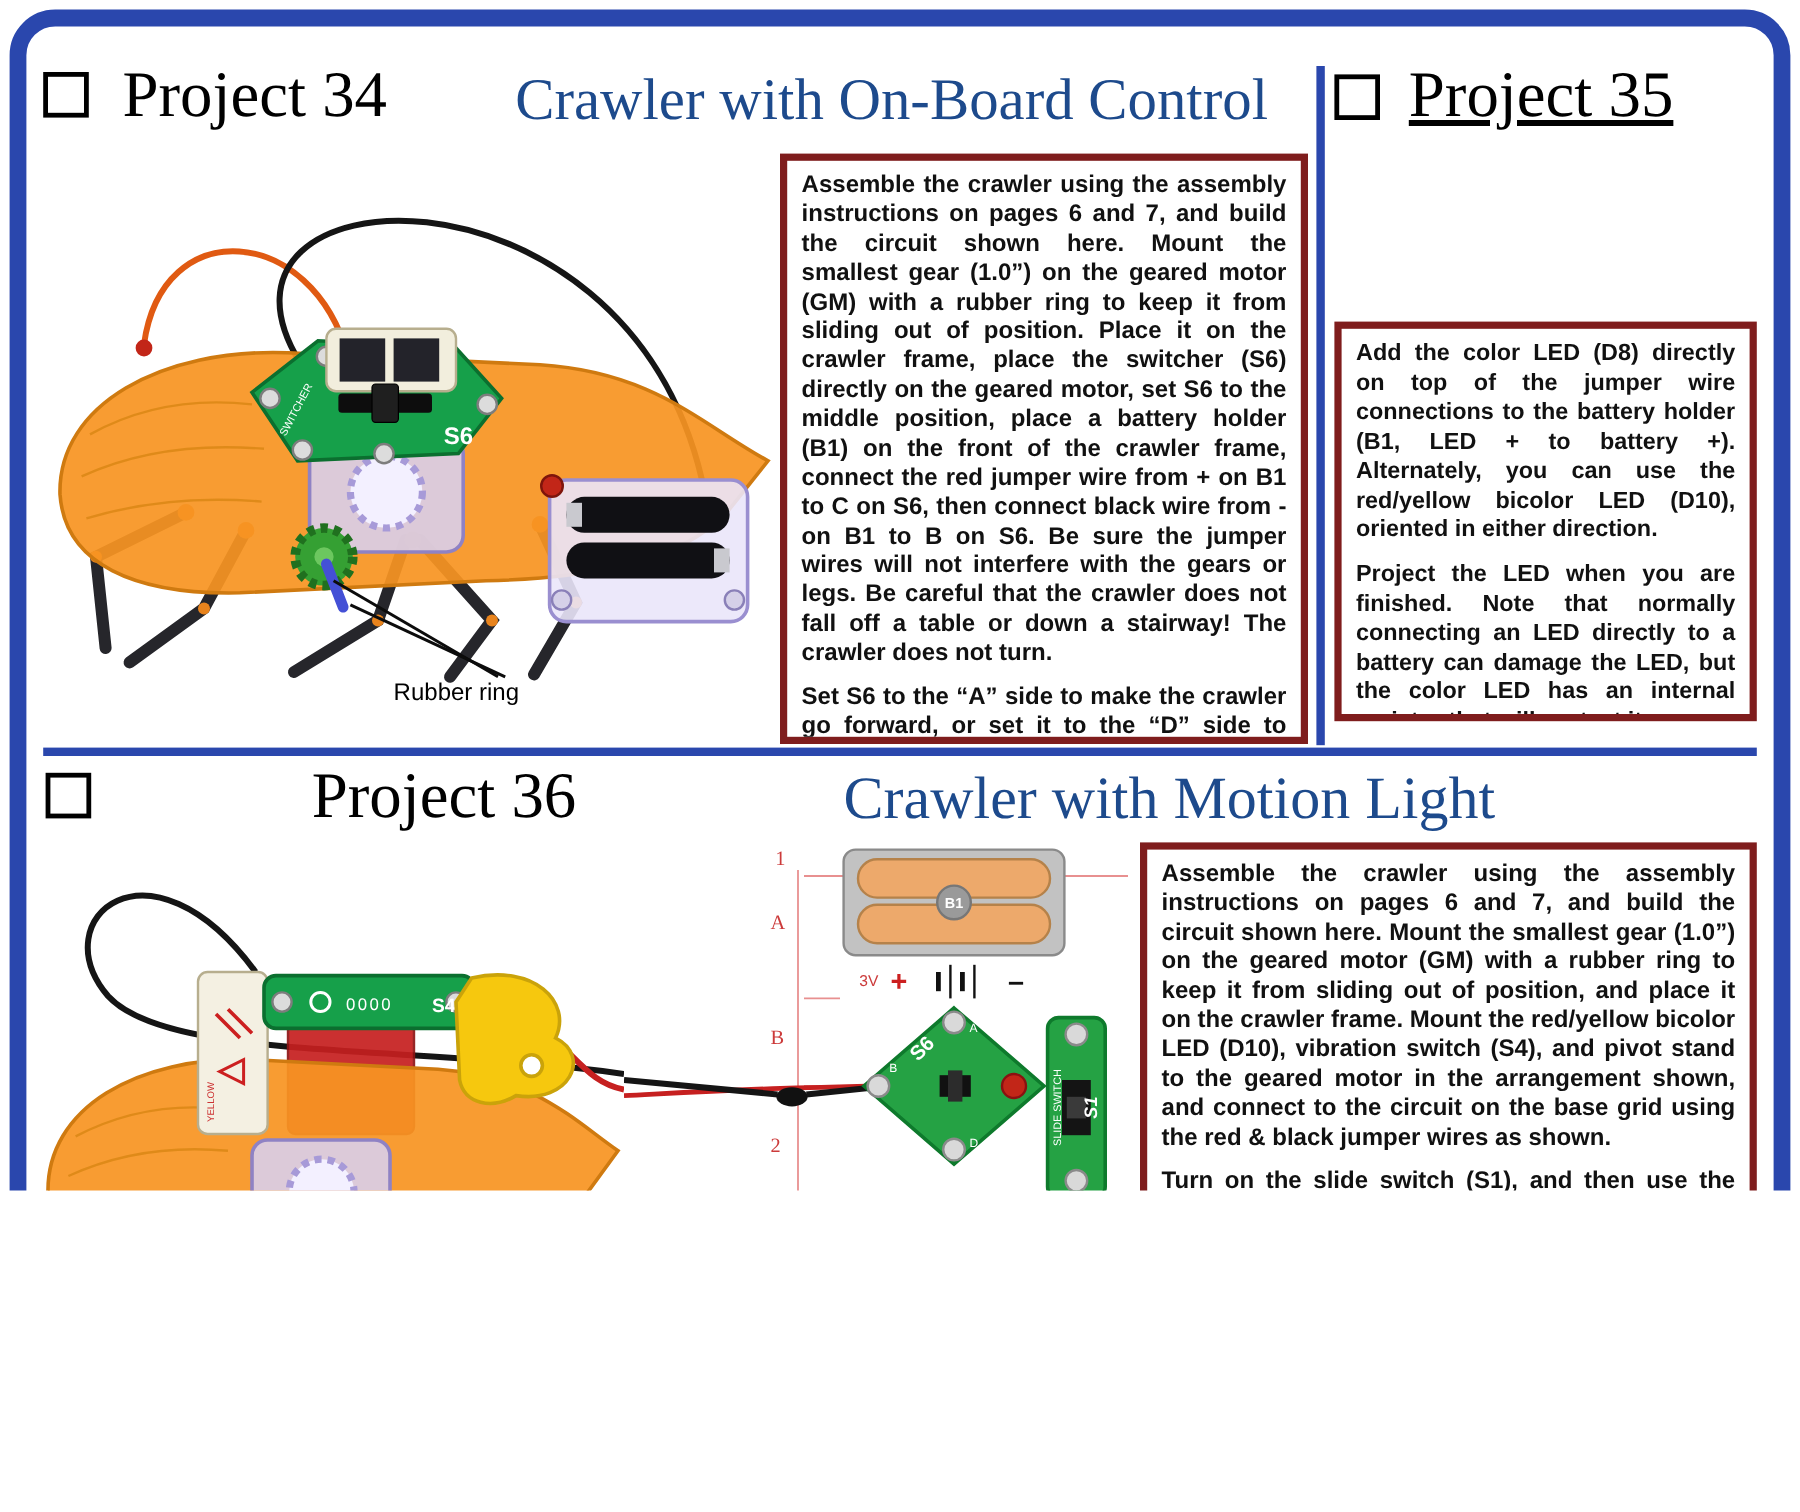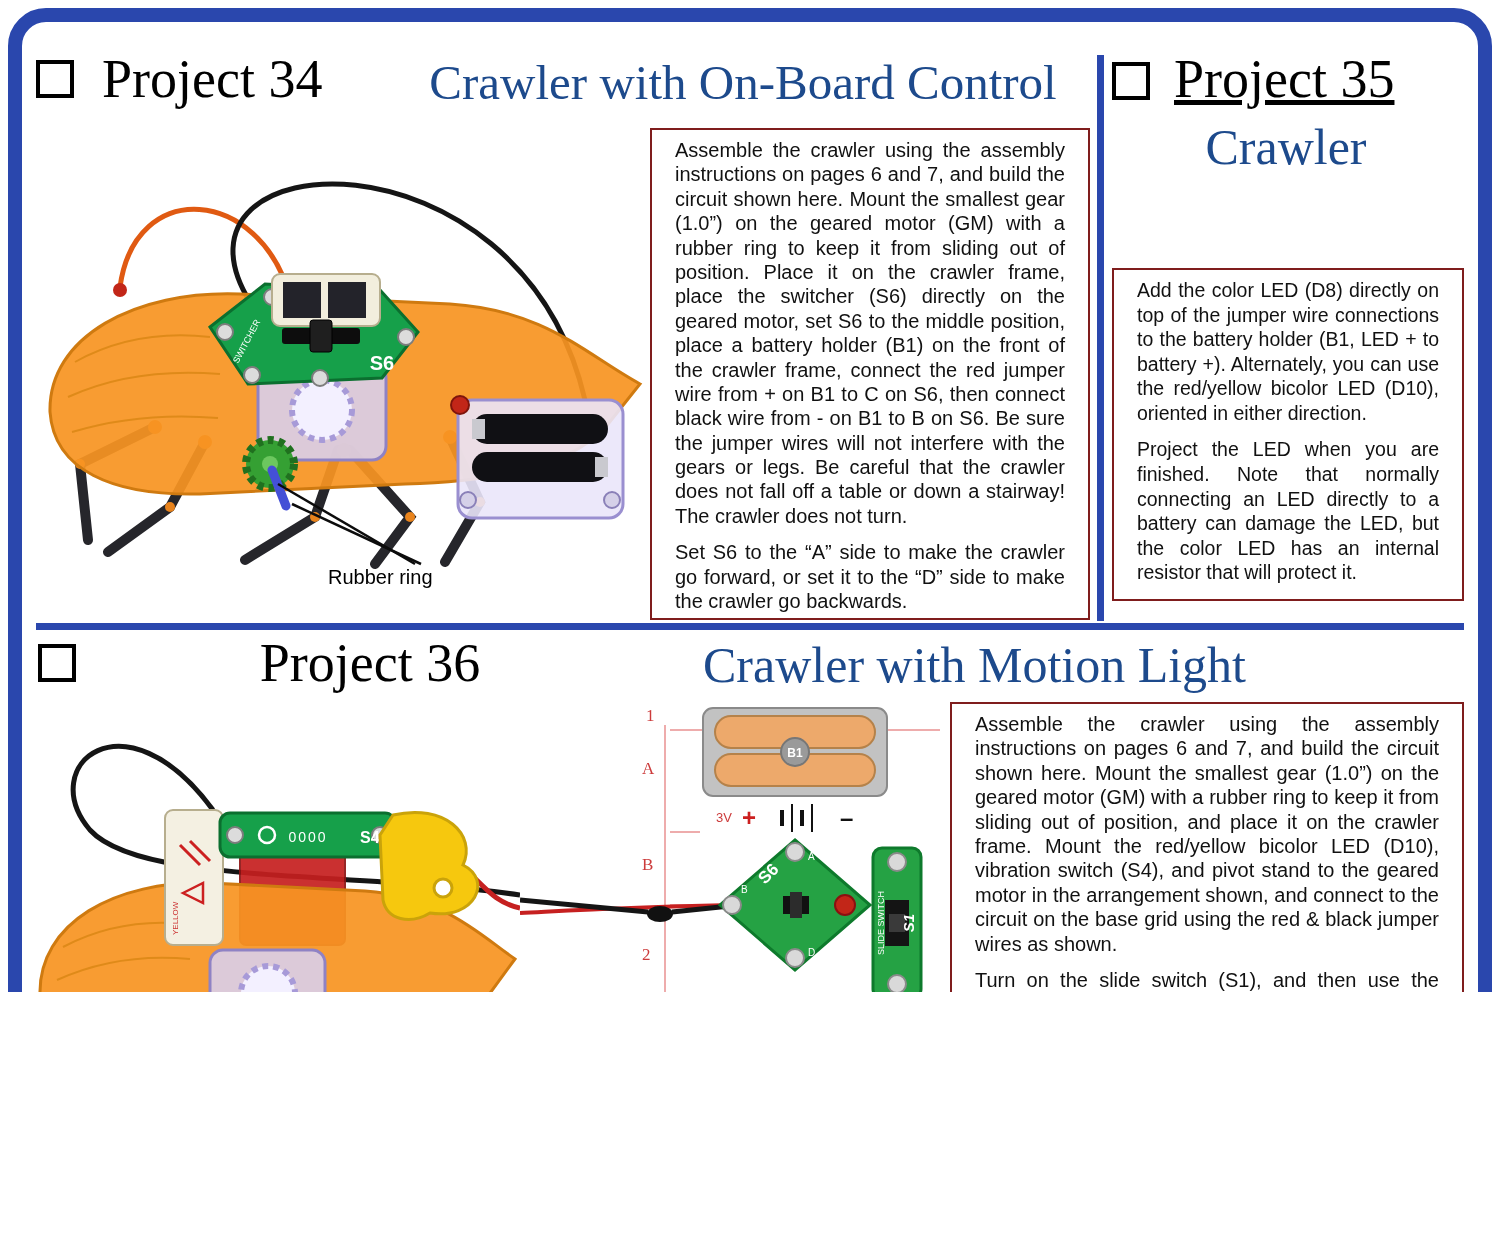--- a/index.html
+++ b/index.html
@@ -9,22 +9,22 @@
          border:14px solid #2a47ad;border-radius:38px;pointer-events:none;}
   .vdivider{position:absolute;left:1097px;top:55px;width:7px;height:566px;background:#2a47ad;}
   .hdivider{position:absolute;left:36px;top:623px;width:1428px;height:7px;background:#2a47ad;}
 
   .checkbox{position:absolute;width:38px;height:38px;border:4px solid #000;background:#fff;box-sizing:border-box;}
 
   .serif-title{font-family:"Liberation Serif",serif;font-weight:400;color:#000;white-space:nowrap;}
   .blue{color:#1d4a8c;}
   .abs{position:absolute;}
 
-  .textbox{position:absolute;border:2px solid #7f1d1d;padding:8px 23px;box-sizing:border-box;
-           font-size:20px;line-height:1.22;text-align:justify;overflow:hidden;}
+  .textbox{position:absolute;border:6px solid #7f1d1d;padding:8px 12px;box-sizing:border-box;
+           font-size:20px;line-height:1.22;text-align:justify;overflow:hidden;font-weight:bold;}
   .textbox p+p{margin-top:12px;}
   .textbox p{margin:0;}
 
   figure{margin:0;position:absolute;}
   .rubber-label{position:absolute;font-size:20px;color:#000000;white-space:nowrap;}
 
   .logo-wrap{position:absolute;left:1192px;top:1133px;width:262px;height:100px;z-index:6;font-family:Liberation Serif, serif;}
 </style>
 </head>
 <body>
@@ -119,21 +119,20 @@
     </div>
   </section>
 
   <div class="vdivider"></div>
   <div class="hdivider"></div>
 
   <section>
     <span class="checkbox" style="left:1112px;top:62px;"></span>
     <div class="abs serif-title" style="left:1174px;top:48px;font-size:54px;text-decoration:underline;">Project 35</div>
     <div class="abs serif-title blue" style="left:1106px;top:118px;width:360px;text-align:center;font-size:50px;line-height:1.18;white-space:normal;">
-      <div>Crawler</div>
     </div>
     <div class="textbox" style="left:1112px;top:268px;width:352px;height:333px;font-size:19.5px;line-height:1.26;">
       <p>Add the color LED (D8) directly on top of the jumper wire connections to the battery holder (B1, LED + to battery +). Alternately, you can use the red/yellow bicolor LED (D10), oriented in either direction.</p>
       <p>Project the LED when you are finished.  Note that normally connecting an LED directly to a battery can damage the LED, but the color LED has an internal resistor that will protect it.</p>
     </div>
   </section>
 
   <section>
     <span class="checkbox" style="left:38px;top:644px;"></span>
     <div class="abs serif-title" style="left:200px;top:632px;width:340px;text-align:center;font-size:54px;">Project 36</div>

